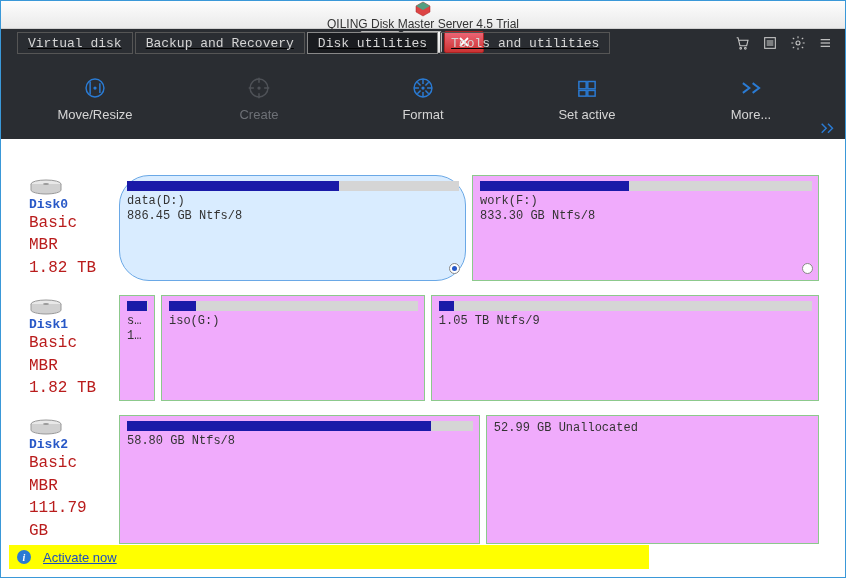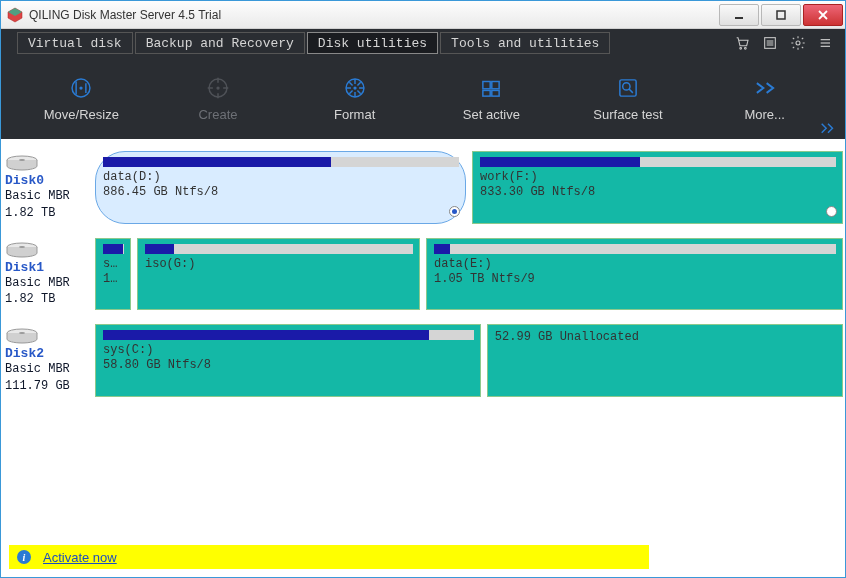--- a/index.html
+++ b/index.html
@@ -1,50 +1,50 @@
 <!DOCTYPE html>
 <html><head>
 <meta charset="utf-8">
 <style>
 * { box-sizing: border-box; margin: 0; padding: 0; font-family: "Segoe UI", Tahoma, sans-serif; }
 body { background: #fff; width: 846px; height: 578px; overflow: hidden; border: 1px solid #3a98d8; }
 
-.titlebar { height: 28px; background: linear-gradient(#fdfdfd,#eaeaea); display: flex; align-items: center; border-bottom: 1px solid #d0d0d0; }
+.titlebar { height: 28px; background: linear-gradient(#fdfdfd,#eaeaea); display: flex; align-items: center; border-bottom: 1px solid #d0d0d0; flex-direction: column; }
 .titlebar .logo { width: 16px; height: 16px; margin: 0 6px; display: flex; align-items: center; justify-content: center; }
 .titlebar .title { font-size: 12px; color: #333; flex: 1; }
 .titlebtns { display: flex; }
 .titlebtn { width: 40px; height: 22px; display: flex; align-items: center; justify-content: center; margin-right: 2px; }
 .titlebtn.min, .titlebtn.max { background: linear-gradient(#f9f9f9,#e0e0e0); border: 1px solid #b8b8b8; border-radius: 2px; }
 .titlebtn.close { background: linear-gradient(#e67,#c33); border: 1px solid #a22; border-radius: 2px; }
 .titlebtn svg { display:block; }
 
-.menubar { height: 28px; background: #2a2d32; display: flex; align-items: center; padding: 0 8px 0 16px; }
+.menubar { height: 28px; background: #2a2d32; display: flex; align-items: center; padding: 0 8px 0 16px; text-decoration: underline; }
 .tab { height: 22px; color: #d5d5d5; font-family: "Consolas","Courier New",monospace; font-size: 13px; padding: 0 10px; display: flex; align-items: center; border: 1px solid #555; margin-right: 2px; cursor: pointer; }
 .tab.active { background: #1a1c20; border-color: #888; }
 .menuspacer { flex: 1; }
 .menuicon { width: 22px; height: 22px; color: #c9c9c9; display: flex; align-items: center; justify-content: center; margin-left: 6px; cursor: pointer; }
 .menuicon svg { width: 16px; height: 16px; }
 
 .toolbar { height: 82px; background: #2a2d32; display: flex; align-items: center; padding: 0 12px; position: relative; }
 .toolbtn { flex: 1; display: flex; flex-direction: column; align-items: center; justify-content: center; color: #d5d5d5; font-family: "Consolas","Courier New",monospace; font-size: 13px; cursor: pointer; gap: 6px; min-width: 80px; }
 .toolbtn.disabled { color: #6d7076; }
 .toolbtn .icon { width: 28px; height: 28px; display: flex; align-items: center; justify-content: center; }
 .toolbtn .icon svg { width: 26px; height: 26px; }
 .toolbtn.disabled .icon { opacity: .55; }
 .tool-lbl { text-align:center; line-height:1.1; white-space:pre-line; min-height:15px; }
 .expand-icon { position: absolute; right: 8px; bottom: 4px; color: #2a7bd4; cursor: pointer; width:18px; height:14px;}
 
-.content { height: 410px; overflow: auto; padding: 12px 2px; background: #fff; }
+.content { height: 410px; overflow: auto; padding: 12px 26px; background: #fff; margin-top: 24px; }
 .disk-row { display: flex; margin-bottom: 14px; }
 .disk-info { width: 92px; padding: 2px 4px 2px 2px; }
 .disk-info .drive-img { width: 36px; height: 20px; display: flex; align-items: center; }
 .disk-name { color: #2858c7; font-family: "Consolas","Courier New",monospace; font-size: 13px; font-weight: bold; }
-.disk-sub { color: #0f172a; font-family: "Consolas","Courier New",monospace; font-size: 12px; line-height: 1.4; }
-
-.part { border: 1px solid #8cc98c; padding: 5px 6px 5px 7px; position: relative; background:#14b8a6; }
+.disk-sub { color: #b91c1c; font-family: "Consolas","Courier New",monospace; font-size: 16px; line-height: 1.4; }
+
+.part { border: 1px solid #8cc98c; padding: 5px 6px 5px 7px; position: relative; background:#f0abfc; }
 .part.selected { background: #d9ecff; border-color: #6aa8e6; }
 .part-bar { height: 10px; background: #d5d5d5; margin-bottom: 3px; position: relative; }
 .part-bar .fill { position:absolute; left:0; top:0; bottom:0; background: #1a1aa8; }
 .part-lbl { font-family: "Consolas","Courier New",monospace; font-size: 12px; color: #333; line-height: 1.25; white-space: nowrap; overflow:hidden; text-overflow:ellipsis; }
 .part .radio { position:absolute; right:5px; bottom:6px; width:11px; height:11px; border:1px solid #888; border-radius:50%; background:#fff; }
 .part.selected .radio::after { content:""; position:absolute; inset:2px; border-radius:50%; background:#2858c7; }
 
 .status { position:absolute; left:8px; bottom:8px; height: 24px; width: 640px; background: #ffff00; display: flex; align-items: center; padding: 0 8px; font-family: "Consolas","Courier New",monospace; font-size: 13px; }
 .status .info-icon { width:14px; height:14px; border-radius:50%; background:#2a7bd4; color:#fff; display:flex; align-items:center; justify-content:center; font-size:10px; font-weight:bold; margin-right:8px; font-family:serif; font-style:italic;}
 .status a { color: #1c4dc0; text-decoration: underline; margin-left: 4px; cursor:pointer; }
@@ -155,30 +155,20 @@
       <div class="toolbtn">
         <div class="icon">
           <svg viewBox="0 0 32 32" fill="none" stroke="#2a7bd4" stroke-width="1.8">
             <rect x="6" y="8" width="9" height="9"></rect>
             <rect x="17" y="8" width="9" height="9"></rect>
             <rect x="6" y="19" width="9" height="7"></rect>
             <rect x="17" y="19" width="9" height="7"></rect>
           </svg>
         </div>
         <div class="tool-lbl">Set active</div>
-      </div>
-      <div class="toolbtn">
-        <div class="icon">
-          <svg viewBox="0 0 32 32" fill="none" stroke="#2a7bd4" stroke-width="1.8">
-            <rect x="6" y="6" width="20" height="20" rx="2"></rect>
-            <circle cx="14" cy="14" r="4.5"></circle>
-            <path d="M17 17l5 5"></path>
-          </svg>
-        </div>
-        <div class="tool-lbl">Surface test</div>
       </div>
       <div class="toolbtn">
         <div class="icon">
           <svg viewBox="0 0 32 20" fill="none" stroke="#2a7bd4" stroke-width="2.4">
             <path d="M6 4l8 6-8 6"></path>
             <path d="M18 4l8 6-8 6"></path>
           </svg>
         </div>
         <div class="tool-lbl">More...</div>
       </div>
@@ -247,21 +237,20 @@
           <div class="part" style="flex: 1 1 0%;">
             <div class="part-bar">
               <div class="fill" style="width:11%"></div>
             </div>
             <div class="part-lbl">iso(G:)</div>
           </div>
           <div class="part" style="flex: 1.5 1 0%;">
             <div class="part-bar">
               <div class="fill" style="width:4%"></div>
             </div>
-            <div class="part-lbl">data(E:)</div>
             <div class="part-lbl">1.05 TB Ntfs/9</div>
           </div>
         </div>
       </div>
       <div class="disk-row">
         <div class="disk-info">
           <div class="drive-img">
             <svg width="34" height="18" viewBox="0 0 34 18">
               <ellipse cx="17" cy="6" rx="15" ry="4" fill="#e8e8e8" stroke="#999"></ellipse>
               <path d="M2 6v6c0 2.2 6.7 4 15 4s15-1.8 15-4V6" fill="#d0d0d0" stroke="#999"></path>
@@ -270,21 +259,20 @@
           </div>
           <div class="disk-name">Disk2</div>
           <div class="disk-sub">Basic MBR</div>
           <div class="disk-sub">111.79 GB</div>
         </div>
         <div style="flex: 1 1 0%; display: flex; gap: 6px;">
           <div class="part" style="flex: 1 1 0%;">
             <div class="part-bar">
               <div class="fill" style="width:88%"></div>
             </div>
-            <div class="part-lbl">sys(C:)</div>
             <div class="part-lbl">58.80 GB Ntfs/8</div>
           </div>
           <div class="part" style="flex: 0.92 1 0%;">
             <div class="part-lbl">52.99 GB Unallocated</div>
           </div>
         </div>
       </div>
     </div>
 
 <div class="status">

